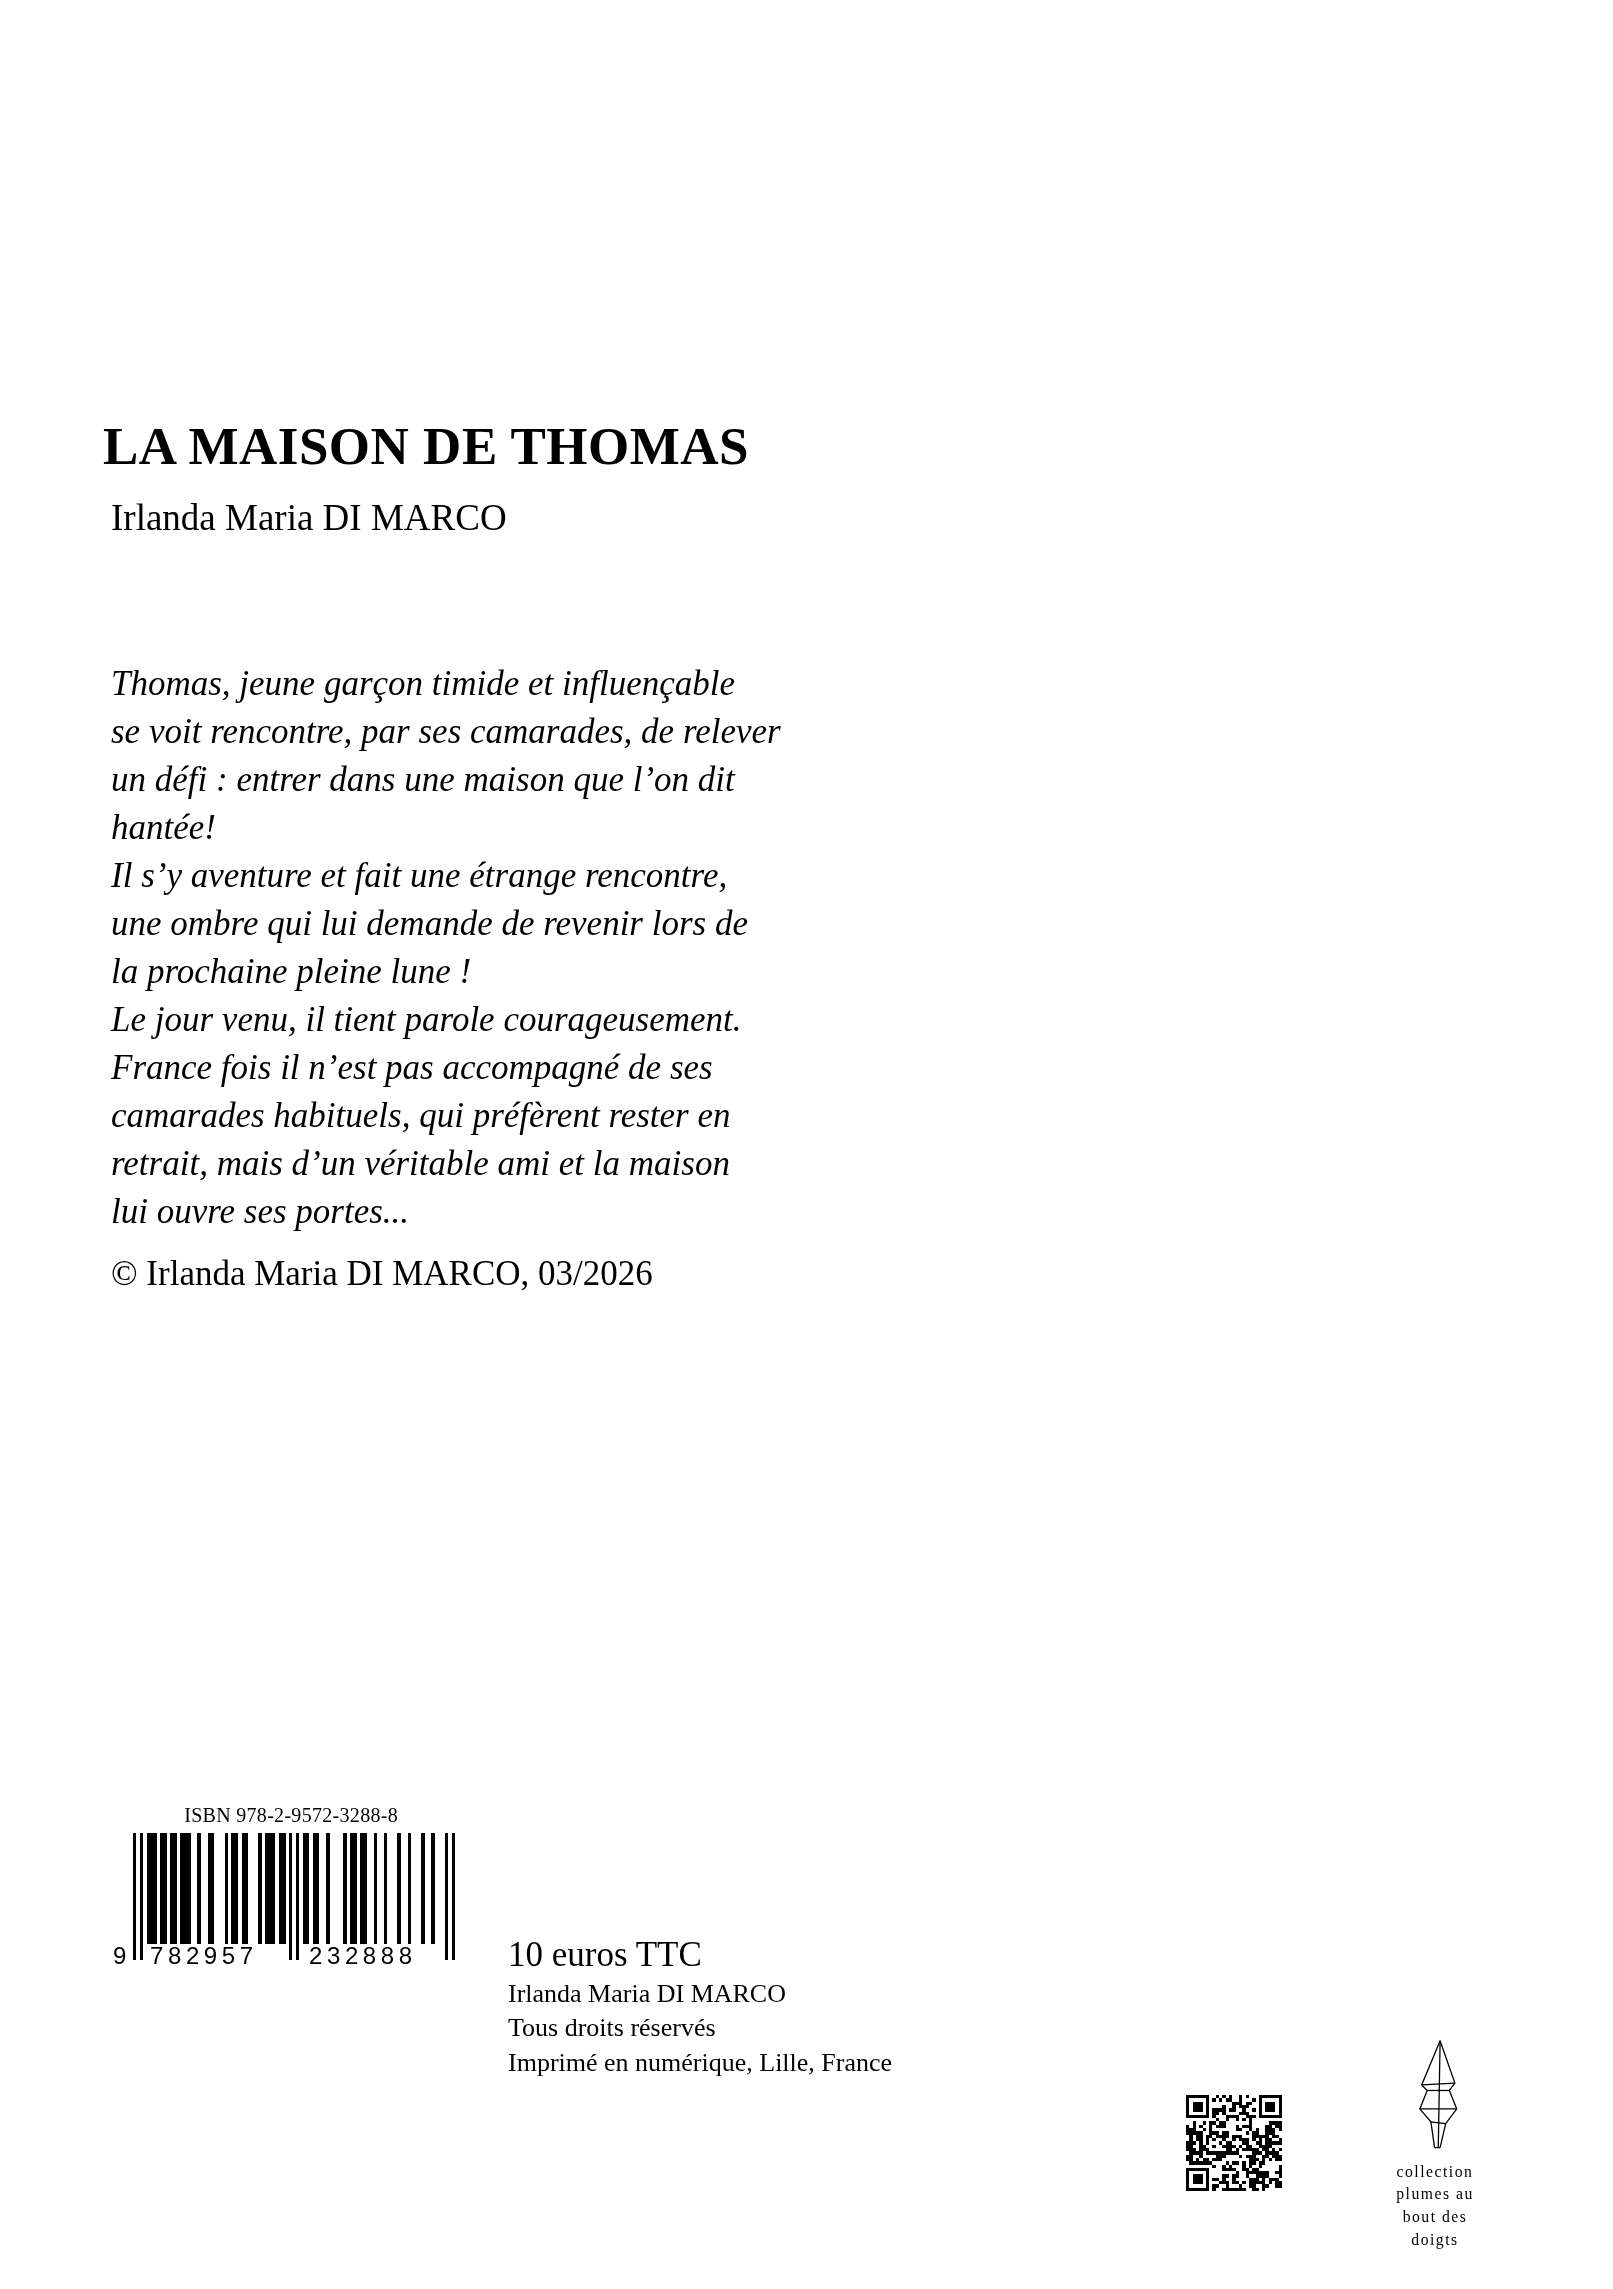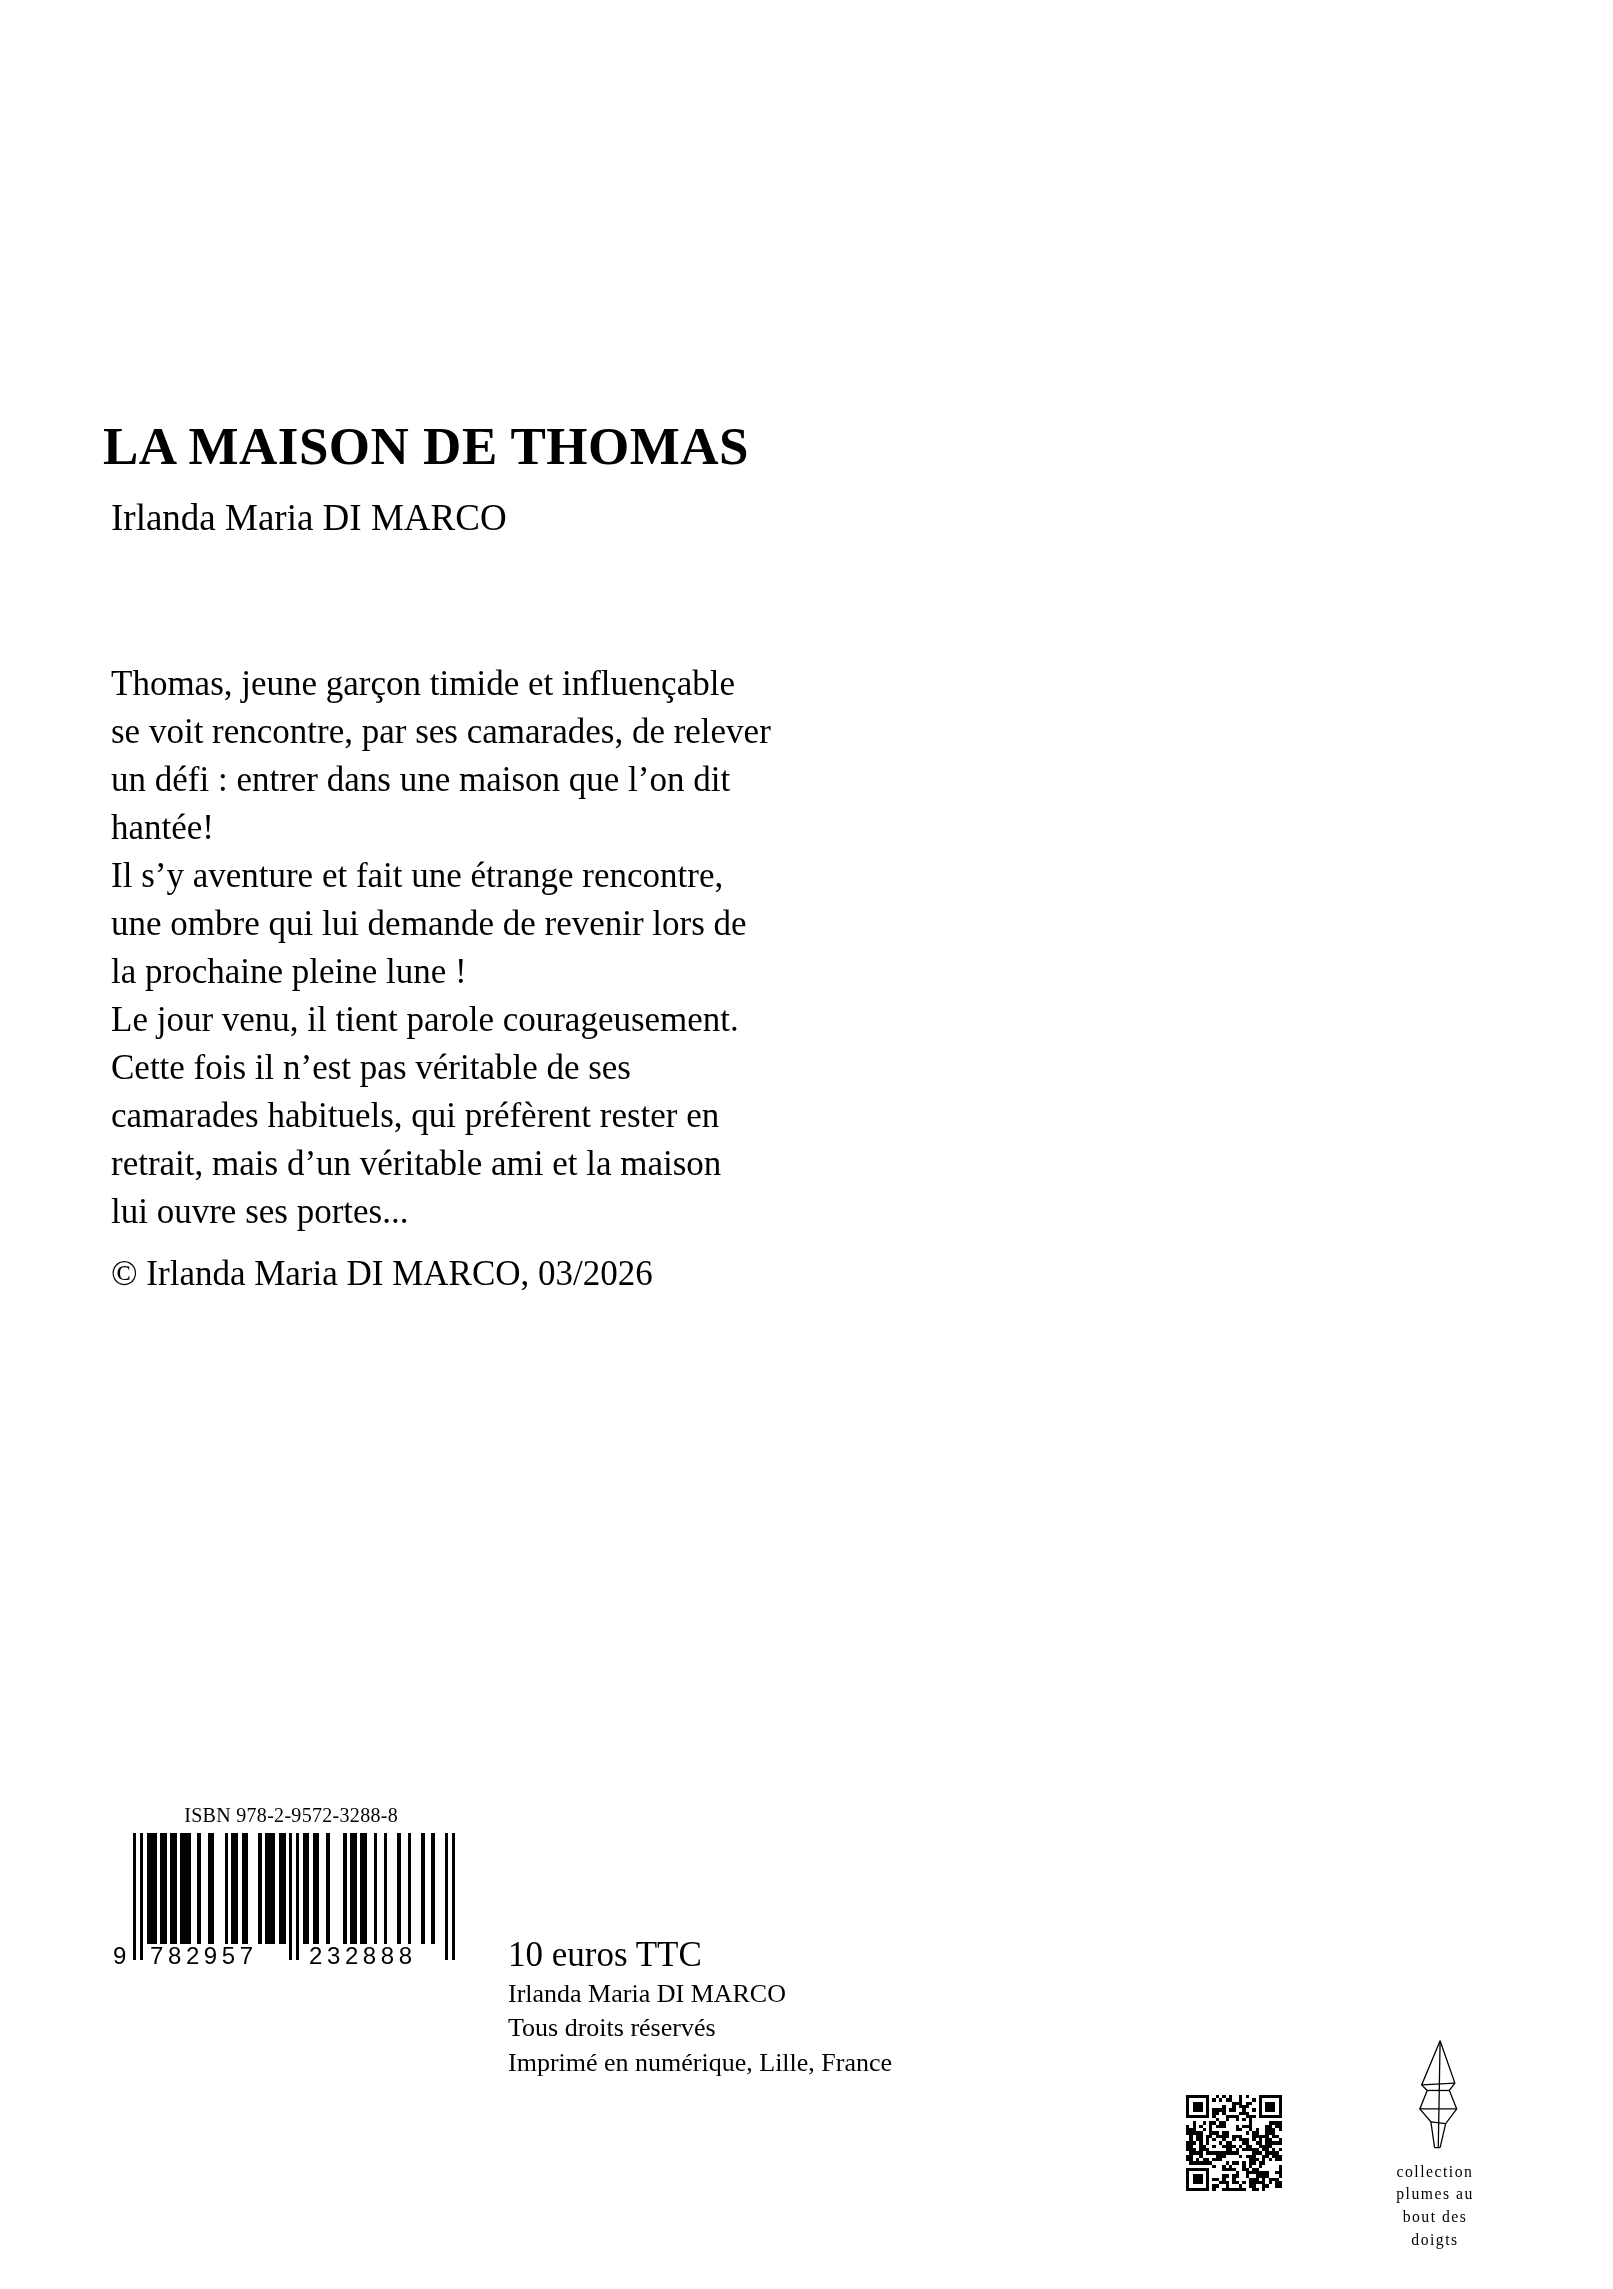--- a/index.html
+++ b/index.html
@@ -43,20 +43,21 @@
   .blurb {
     position: absolute;
     left: 111px;
     top: 660px;
     width: 1098px;
     font-size: 35px;
     line-height: 48px;
   }
   .blurb p {
     margin: 0;
+    font-style: italic;
   }
 
   .copyright {
     position: absolute;
     left: 111px;
     top: 1255px;
     font-size: 35px;
     line-height: 1.1;
     white-space: nowrap;
   }
@@ -182,21 +183,21 @@
 
   <div class="blurb">
     <p>Thomas, jeune garçon timide et influençable</p>
     <p>se voit rencontre, par ses camarades, de relever</p>
     <p>un défi : entrer dans une maison que l’on dit</p>
     <p>hantée!</p>
     <p>Il s’y aventure et fait une étrange rencontre,</p>
     <p>une ombre qui lui demande de revenir lors de</p>
     <p>la prochaine pleine lune !</p>
     <p>Le jour venu, il tient parole courageusement.</p>
-    <p>Cette fois il n’est pas véritable de ses</p>
+    <p>France fois il n’est pas accompagné de ses</p>
     <p>camarades habituels, qui préfèrent rester en</p>
     <p>retrait, mais d’un véritable ami et la maison</p>
     <p>lui ouvre ses portes...</p>
   </div>
 
   <div class="copyright">© Irlanda Maria DI MARCO, 03/2026</div>
 
   <div class="isbn-block">
     <div class="isbn-text">ISBN 978-2-9572-3288-8</div>
     <div class="barcode">

